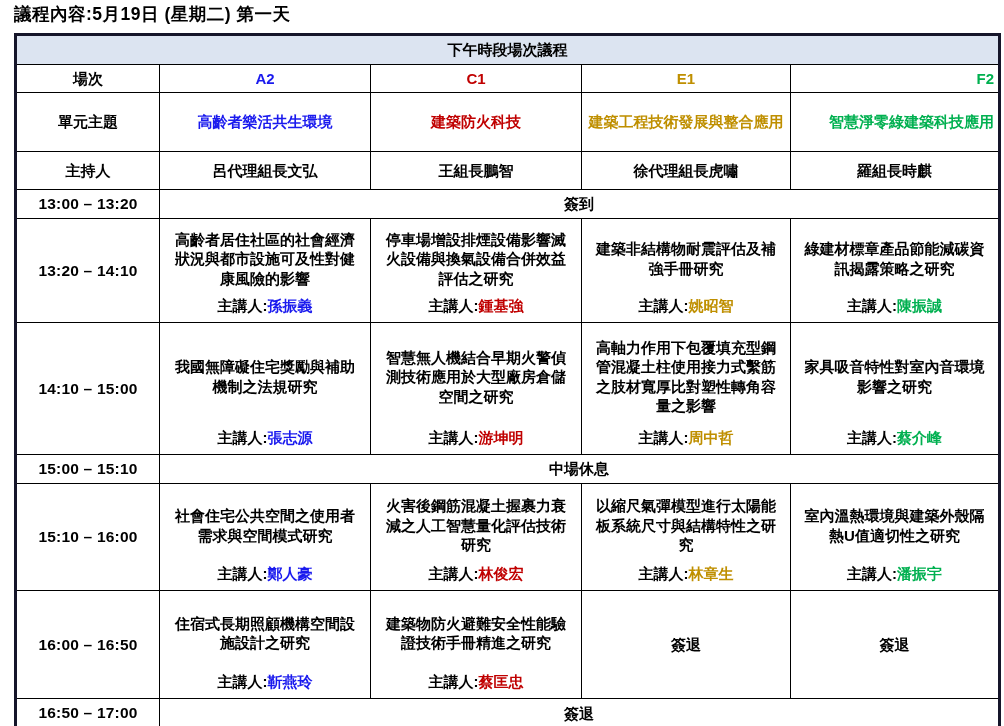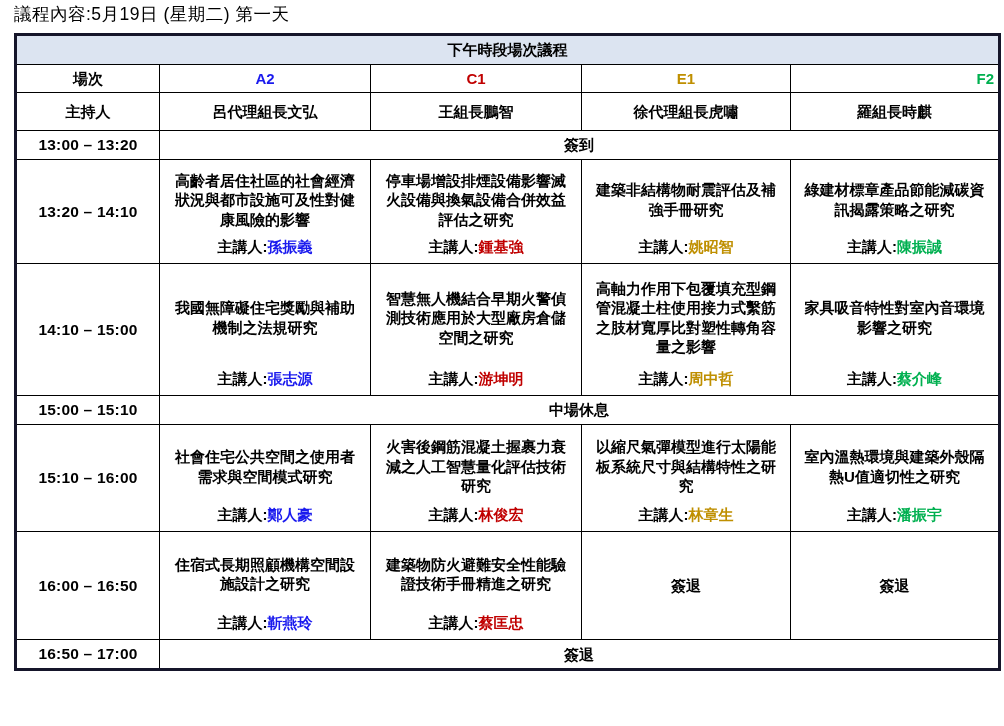--- a/index.html
+++ b/index.html
@@ -3,21 +3,21 @@
 <meta charset="utf-8">
 <style>
   html,body{margin:0;padding:0;background:#fff;}
   body{
     width:1004px;height:726px;position:relative;
     font-family:"Liberation Sans","DejaVu Sans",sans-serif;
     color:#000;
   }
   .page-title{
     position:absolute;left:14px;top:2px;
-    font-size:17.5px;font-weight:normal;letter-spacing:.5px;
+    font-size:17.5px;font-weight:bold;letter-spacing:.5px;
   }
   table.sched{
     position:absolute;left:14px;top:33px;width:984px;
     border-collapse:collapse;table-layout:fixed;
     border:3px solid #15152a;
   }
   td{
     border:1px solid #000;
     font-weight:bold;font-size:15px;line-height:1.3;
     text-align:center;vertical-align:middle;
@@ -73,20 +73,27 @@
   </tr>
 
   <tr class="r-sess">
     <td>場次</td>
     <td class="col-a2">A2</td>
     <td class="col-c1">C1</td>
     <td class="col-e1">E1</td>
     <td class="col-f2">F2</td>
   </tr>
 
+  <tr class="r-topic">
+    <td>單元主題</td>
+    <td class="col-a2">高齡者樂活共生環境</td>
+    <td class="col-c1">建築防火科技</td>
+    <td class="col-e1">建築工程技術發展與整合應用</td>
+    <td class="col-f2">智慧淨零綠建築科技應用</td>
+  </tr>
 
   <tr class="r-mod">
     <td>主持人</td>
     <td>呂代理組長文弘</td>
     <td>王組長鵬智</td>
     <td>徐代理組長虎嘯</td>
     <td>羅組長時麒</td>
   </tr>
 
   <tr class="r-s0">

